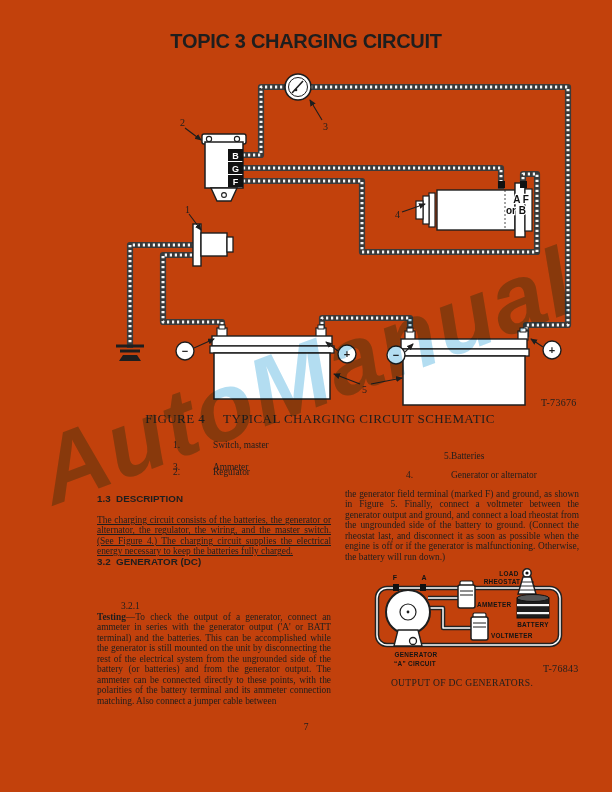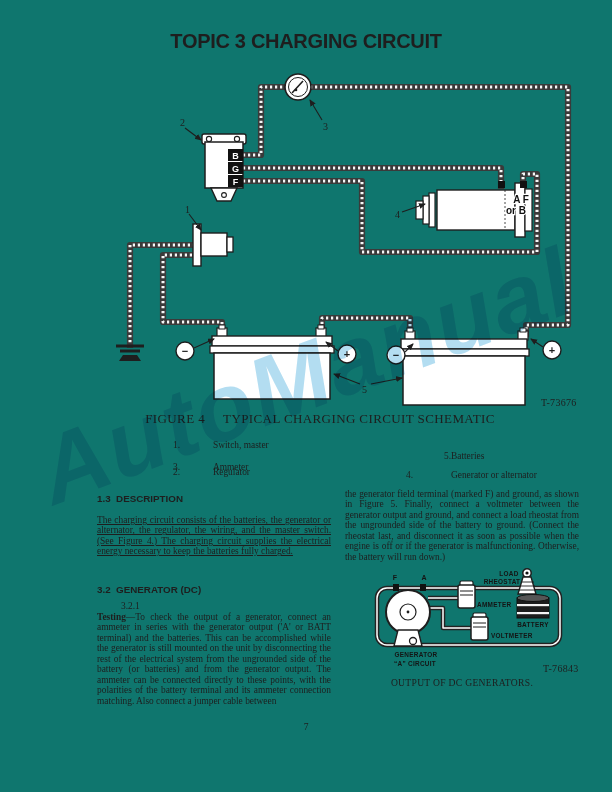--- a/index.html
+++ b/index.html
@@ -1,16 +1,16 @@
 <!DOCTYPE html>
 <html><head>
 <meta charset="utf-8">
 <style>
   html,body{margin:0;padding:0;background:#ffffff;}
-  .page{position:relative;width:612px;height:792px;background:#0f766e;overflow:hidden;
+  .page{position:relative;width:612px;height:792px;background:#c2410c;overflow:hidden;
         font-family:"Liberation Serif",serif;color:#1e1e1e;}
   .title{position:absolute;top:30px;left:0;width:100%;text-align:center;
          font-family:"Liberation Sans",sans-serif;font-weight:bold;font-size:20px;letter-spacing:-0.3px;}
   svg{position:absolute;}
   .fig4{left:85px;top:62px;}
   .fig5{left:350px;top:568px;}
   .w1{fill:none;stroke:#3a3a3a;stroke-width:6.2;stroke-linejoin:round;stroke-linecap:square;}
   .w2{fill:none;stroke:#f7f7f7;stroke-width:3;stroke-dasharray:2.2 2.8;stroke-linejoin:round;}
   .ln{stroke:#1e1e1e;fill:#fff;}
   .ld{stroke:#1e1e1e;stroke-width:1.1;fill:none;}
@@ -182,21 +182,21 @@
   </div>
   <div class="legend-item" style="left:406px;top:440px;margin-top:30px;">
     <span style="display:inline-block;width:45px;">4.</span><span>Generator or alternator</span>
   </div>
   <div class="legend-item" style="left:406px;top:451px;text-align:right;">
     <span style="display:inline-block;width:45px;">5.</span><span>Batteries</span>
   </div>
 
   <div class="sec-h" style="left:97px;top:493px;">1.3  DESCRIPTION</div>
   <p class="body-p" style="left:97px;top:515px;text-decoration:underline;">The charging circuit consists of the batteries, the generator or alternator, the regulator, the wiring, and the master switch. (See Figure 4.) The charging circuit supplies the electrical energy necessary to keep the batteries fully charged.</p>
-  <div class="sec-h" style="left:97px;top:584px;">3.2  GENERATOR (DC)</div>
+  <div class="sec-h" style="left:97px;top:556px;">3.2  GENERATOR (DC)</div>
   <div class="sub-num" style="left:97px;top:601px;">3.2.1</div>
   <p class="body-p" style="left:97px;top:612px;"><b>Testing</b><span>—To check the output of a generator, connect an ammeter in series with the generator output ('A' or BATT terminal) and the batteries. This can be accomplished while the generator is still mounted on the unit by disconnecting the rest of the electrical system from the ungrounded side of the battery (or batteries) and from the generator output. The ammeter can be connected directly to these points, with the polarities of the battery terminal and its ammeter connection matching. Also connect a jumper cable between</span></p>
 
   <p class="body-p" style="left:345px;top:489px;">the generator field terminal (marked F) and ground, as shown in Figure 5. Finally, connect a voltmeter between the generator output and ground, and connect a load rheostat from the ungrounded side of the battery to ground. (Connect the rheostat last, and disconnect it as soon as possible when the engine is off or if the generator is malfunctioning. Otherwise, the battery will run down.)</p>
 
   <svg class="fig5" viewBox="0 0 235 100" width="235" height="100">
     <g>
       <rect class="w5" x="27" y="20" width="183" height="57" rx="10"></rect>
       <rect class="w5c" x="27" y="20" width="183" height="57" rx="10"></rect>
       <path class="w5" d="M78,30 H110"></path>

